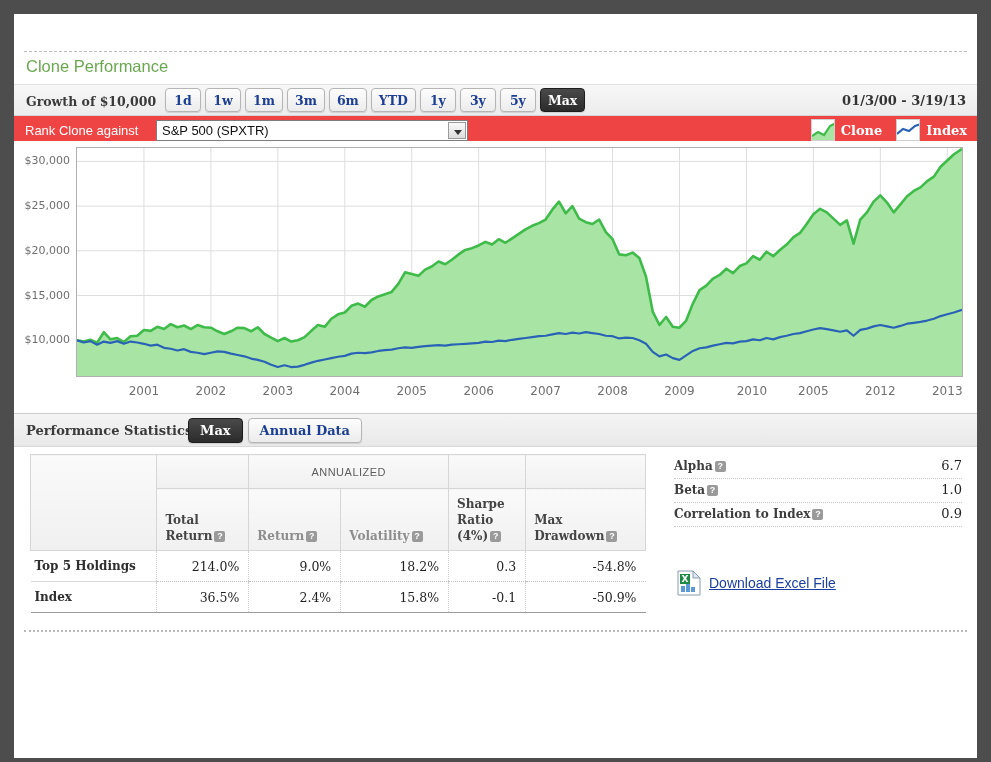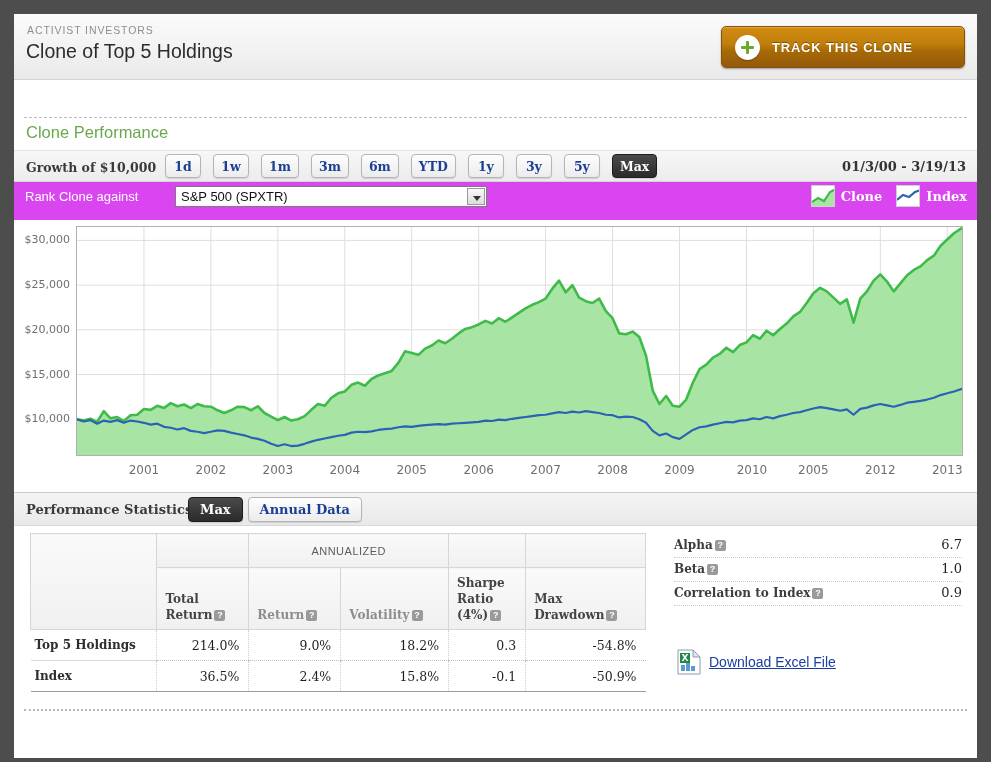--- a/index.html
+++ b/index.html
@@ -95,21 +95,21 @@
     position: relative; height: 32px;
     background: linear-gradient(180deg,#f7f7f7 0%,#ececec 100%);
     border-top: 1px solid #e2e2e2;
     border-bottom: 1px solid #d5d5d5;
   }
   .growth-label {
     position: absolute; left: 12px; top: 9px;
     font-size: 12.5px; font-weight: bold; color: #3a3a3a;
     font-family: "DejaVu Serif", serif;
   }
-  .range-btns { position: absolute; left: 151px; top: 3px; display: flex; gap: 12px; }
+  .range-btns { position: absolute; left: 151px; top: 3px; display: flex; gap: 4px; }
   .rbtn {
     min-width: 36px; height: 24px; padding: 0 7px;
     border: 1px solid #b5b5b5; border-radius: 4px;
     background: linear-gradient(180deg,#fdfdfd 0%,#ececec 100%);
     color: #1c3f94; font-size: 12.5px; font-weight: bold;
     font-family: "DejaVu Serif", serif;
     display: flex; align-items: center; justify-content: center;
     cursor: pointer;
     box-shadow: 0 1px 1px rgba(0,0,0,.12);
   }
@@ -118,30 +118,30 @@
     border-color: #1d1d1d; color: #fff;
   }
   .date-range {
     position: absolute; right: 11px; top: 8px;
     font-size: 13px; font-weight: bold; color: #333;
     font-family: "DejaVu Serif", serif;
   }
 
   
   .rank-bar {
-    position: relative; height: 38px;
-    background: #d946ef;
+    position: relative; height: 25px;
+    background: #ef4444;
   }
   .rank-label {
     position: absolute; left: 11px; top: 7px;
     font-size: 13px; color: #fff;
     font-family: "Liberation Sans", sans-serif;
   }
   .rank-select {
-    position: absolute; left: 161px; top: 4px;
+    position: absolute; left: 142px; top: 4px;
     width: 312px; height: 21px;
     background: #fff; border: 1px solid #7d7d7d;
   }
   .rank-select span {
     position: absolute; left: 5px; top: 2px;
     font-size: 13px; color: #111;
     font-family: "Liberation Sans", sans-serif;
   }
   .rank-arrow {
     position: absolute; right: 1px; top: 1px;
@@ -283,28 +283,20 @@
     position: absolute; left: 10px; right: 10px; top: 183px;
     border-top: 2px dotted #b8b8b8;
   }
 </style>
 </head>
 <body>
 
 <div id="frame">
   <div id="panel">
 
-    <div class="hdr">
-      <div class="eyebrow">ACTIVIST INVESTORS</div>
-      <div class="title">Clone of Top 5 Holdings</div>
-      <div class="track-btn">
-        <div class="track-plus"></div>
-        <div class="track-label">TRACK THIS CLONE</div>
-      </div>
-    </div>
 
     <div class="subtitle-row">
       <div class="dotline"></div>
     </div>
 
     <div class="section-row">
       <div class="section-title">Clone Performance</div>
     </div>
 
     <div class="range-bar">

